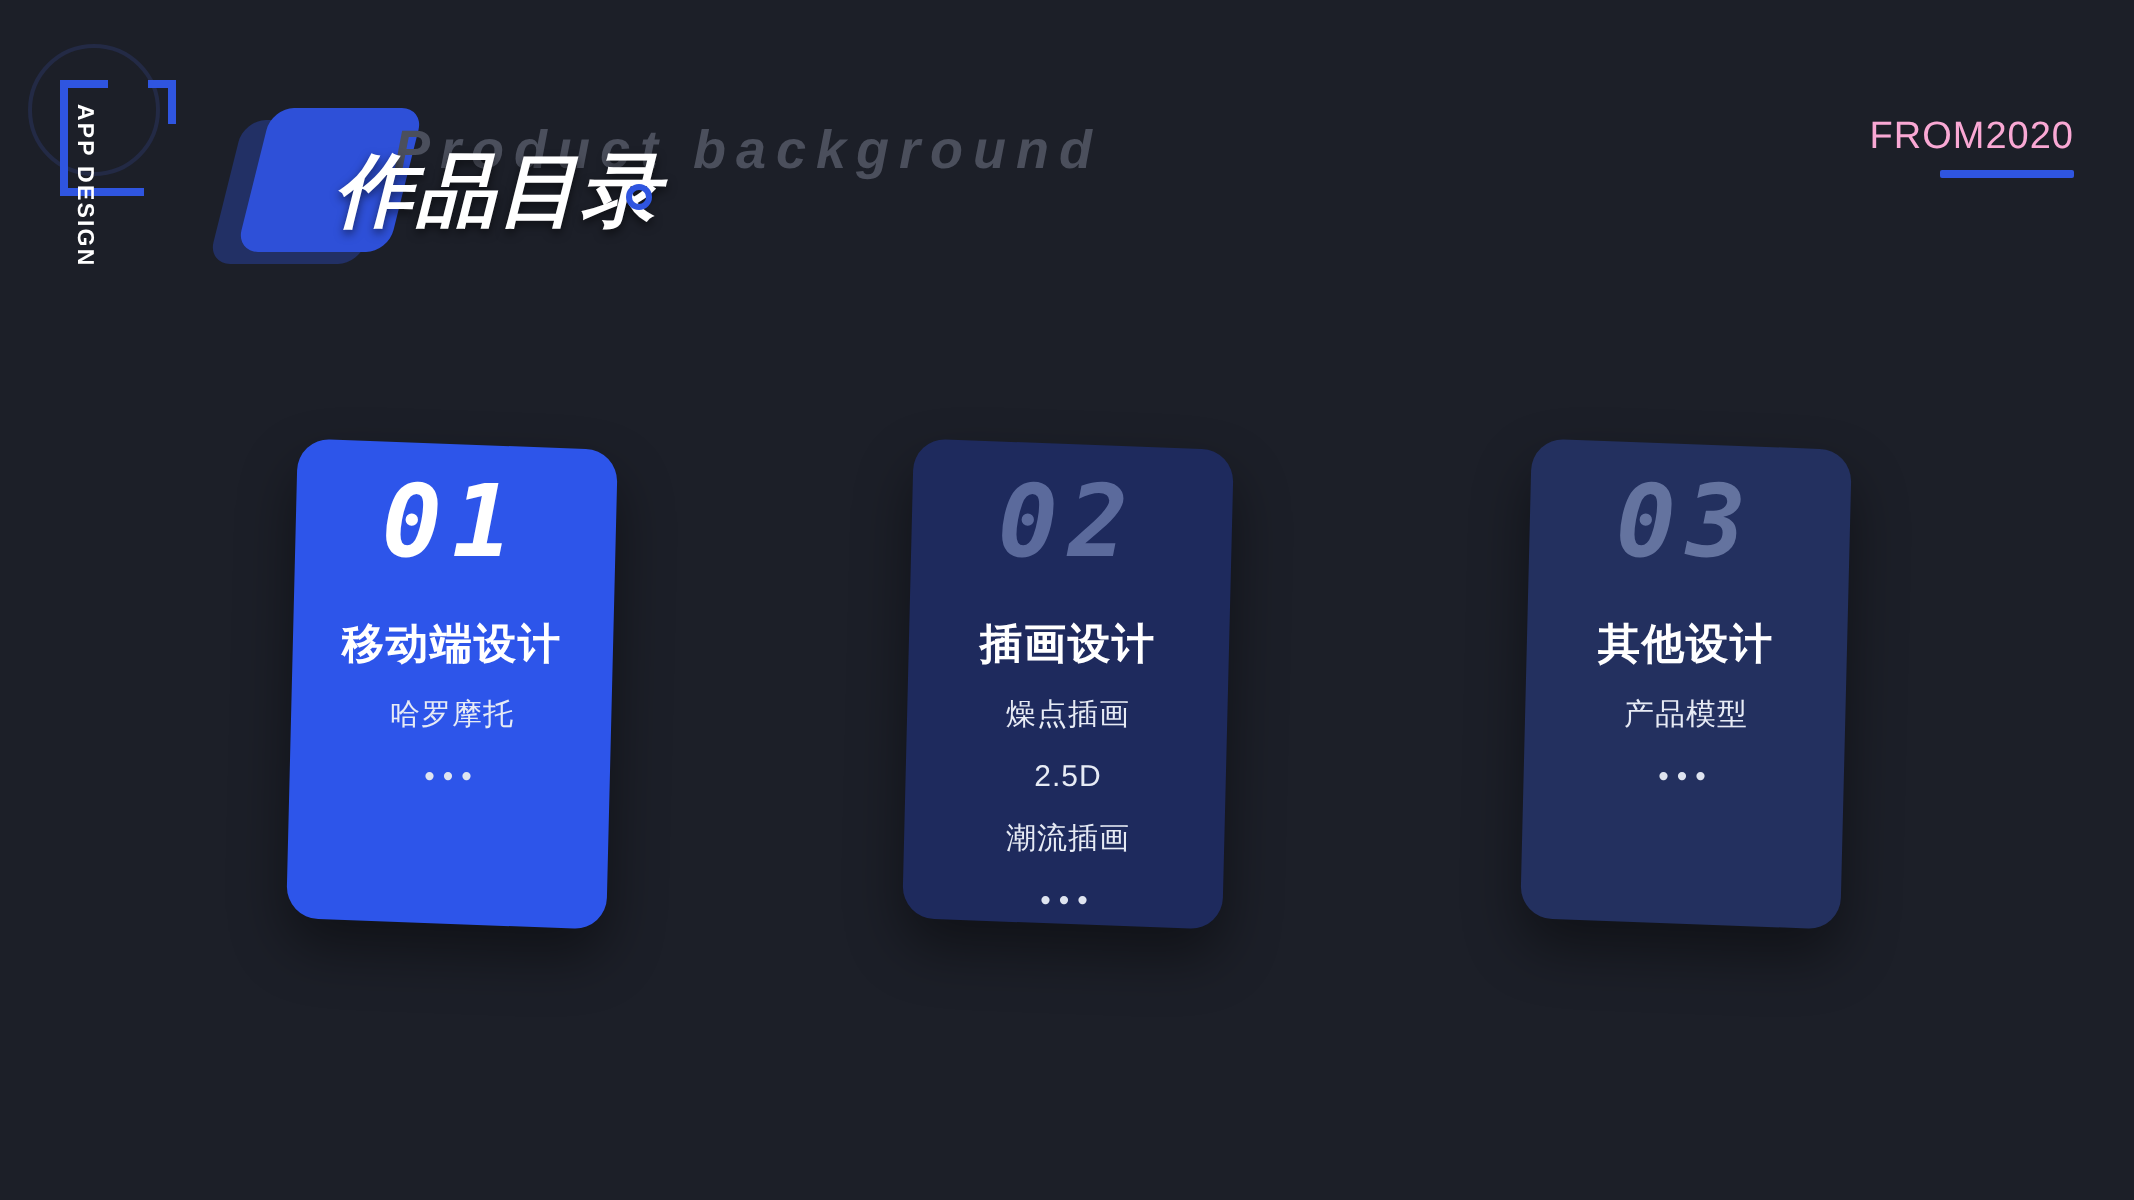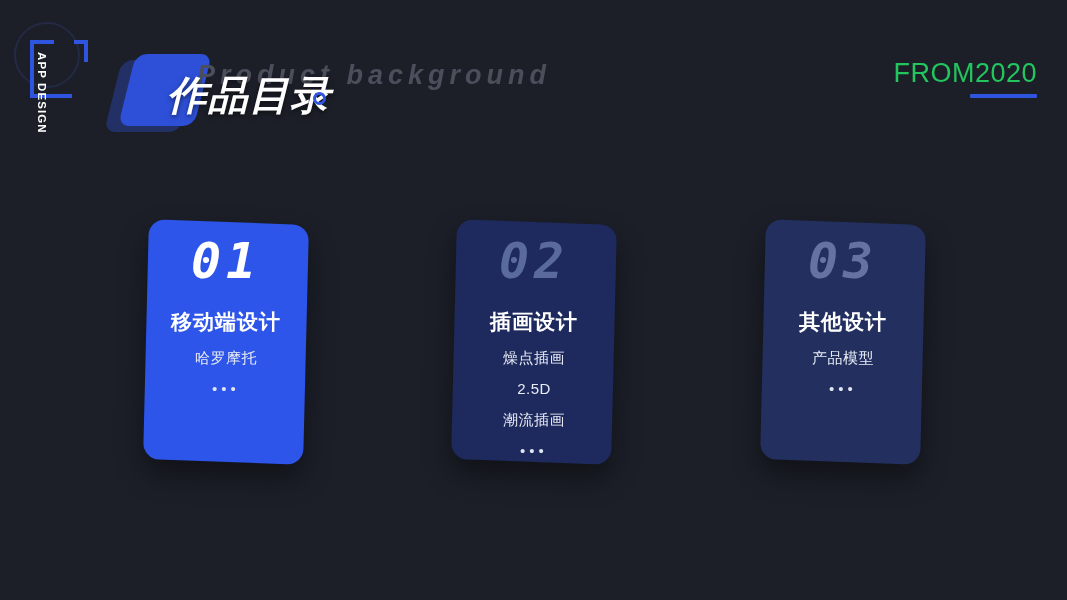--- a/index.html
+++ b/index.html
@@ -55,21 +55,21 @@
     text-shadow:0 2px 5px rgba(0,0,0,.55);
   }
   #header-dot {
     position:absolute; left:208px; top:44px;
     width:13px; height:13px; border-radius:50%;
     border:3.5px solid #2f55e0; background:transparent;
   }
 
   
   #from-block { position:absolute; right:30px; top:58px; text-align:right; }
-  #from-label { color:#22c55e; font-size:27px; letter-spacing:.5px; }
+  #from-label { color:#f9a8d4; font-size:19px; letter-spacing:.5px; }
   #from-underline {
     margin-top:5px; margin-left:auto;
     width:67px; height:4px; background:#2f55e0; border-radius:1px;
   }
 
   
   #cards { position:absolute; left:0; top:0; width:1067px; height:600px; }
 
   .card {
     position:absolute; top:222px; width:160px; height:240px;

